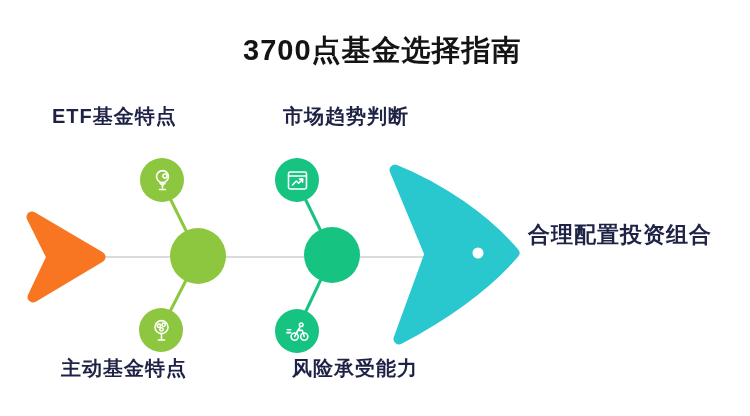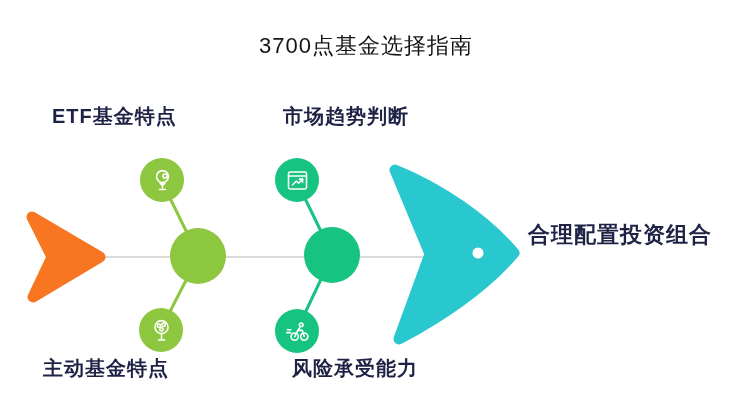--- a/index.html
+++ b/index.html
@@ -10,26 +10,25 @@
   }
   .canvas {
     position: relative;
     width: 750px;
     height: 416px;
     background: #ffffff;
     overflow: hidden;
   }
   .abs { position: absolute; }
   .title {
-    font-size: 22px;
-    font-weight: normal;
+    font-size: 29px;
+    font-weight: bold;
     color: #141414;
     letter-spacing: 1px;
     white-space: nowrap;
-    margin-left: 16px;
   }
   .label {
     font-size: 20px;
     font-weight: bold;
     color: #1E2245;
     letter-spacing: 1px;
     white-space: nowrap;
   }
   .label.result { font-size: 22px; }
   .circle {
@@ -106,19 +105,19 @@
       <path d="M3 10.5 h3 M2.5 13 h3.5"></path>
     </svg>
   </div>
 
   <div class="abs title" style="left:243px;top:31px;">3700点基金选择指南</div>
 
   <div class="abs label" style="left:52px;top:103px;">ETF基金特点</div>
 
   <div class="abs label" style="left:283px;top:103px;">市场趋势判断</div>
 
-  <div class="abs label" style="left:43px;top:355px;">主动基金特点</div>
+  <div class="abs label" style="left:61px;top:355px;">主动基金特点</div>
 
   <div class="abs label" style="left:272px;top:355px;margin-left:20px;">风险承受能力</div>
 
   <div class="abs label result" style="left:528px;top:220px;text-align:center;">合理配置投资组合</div>
 
 </div>
 
 </body></html>

